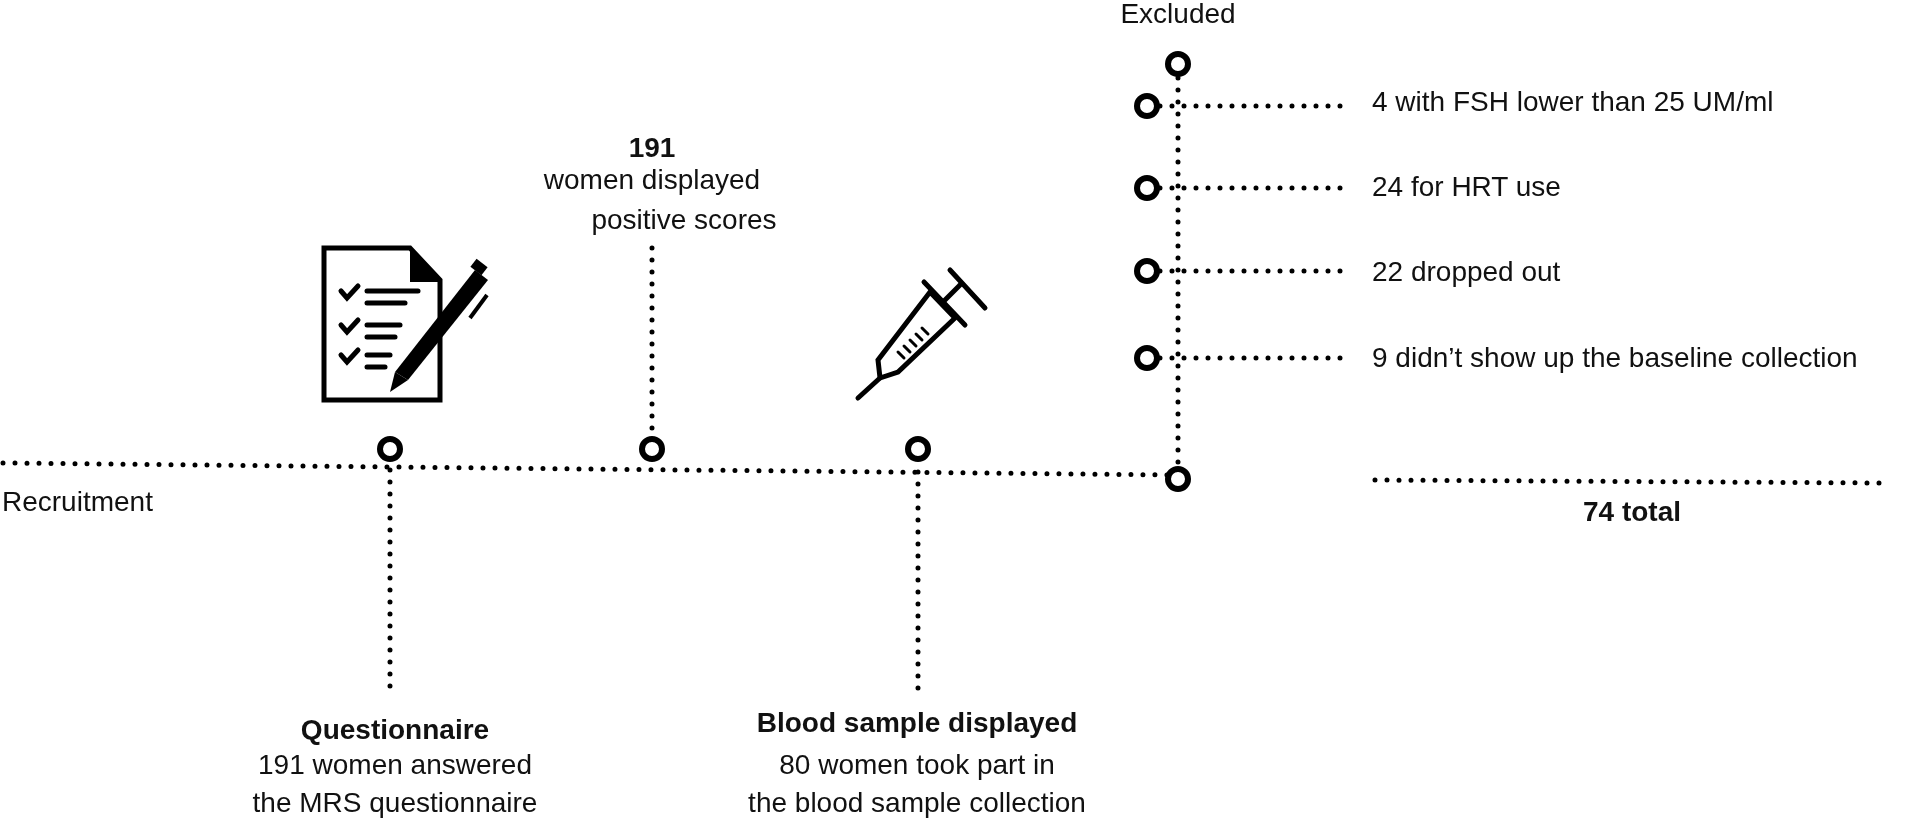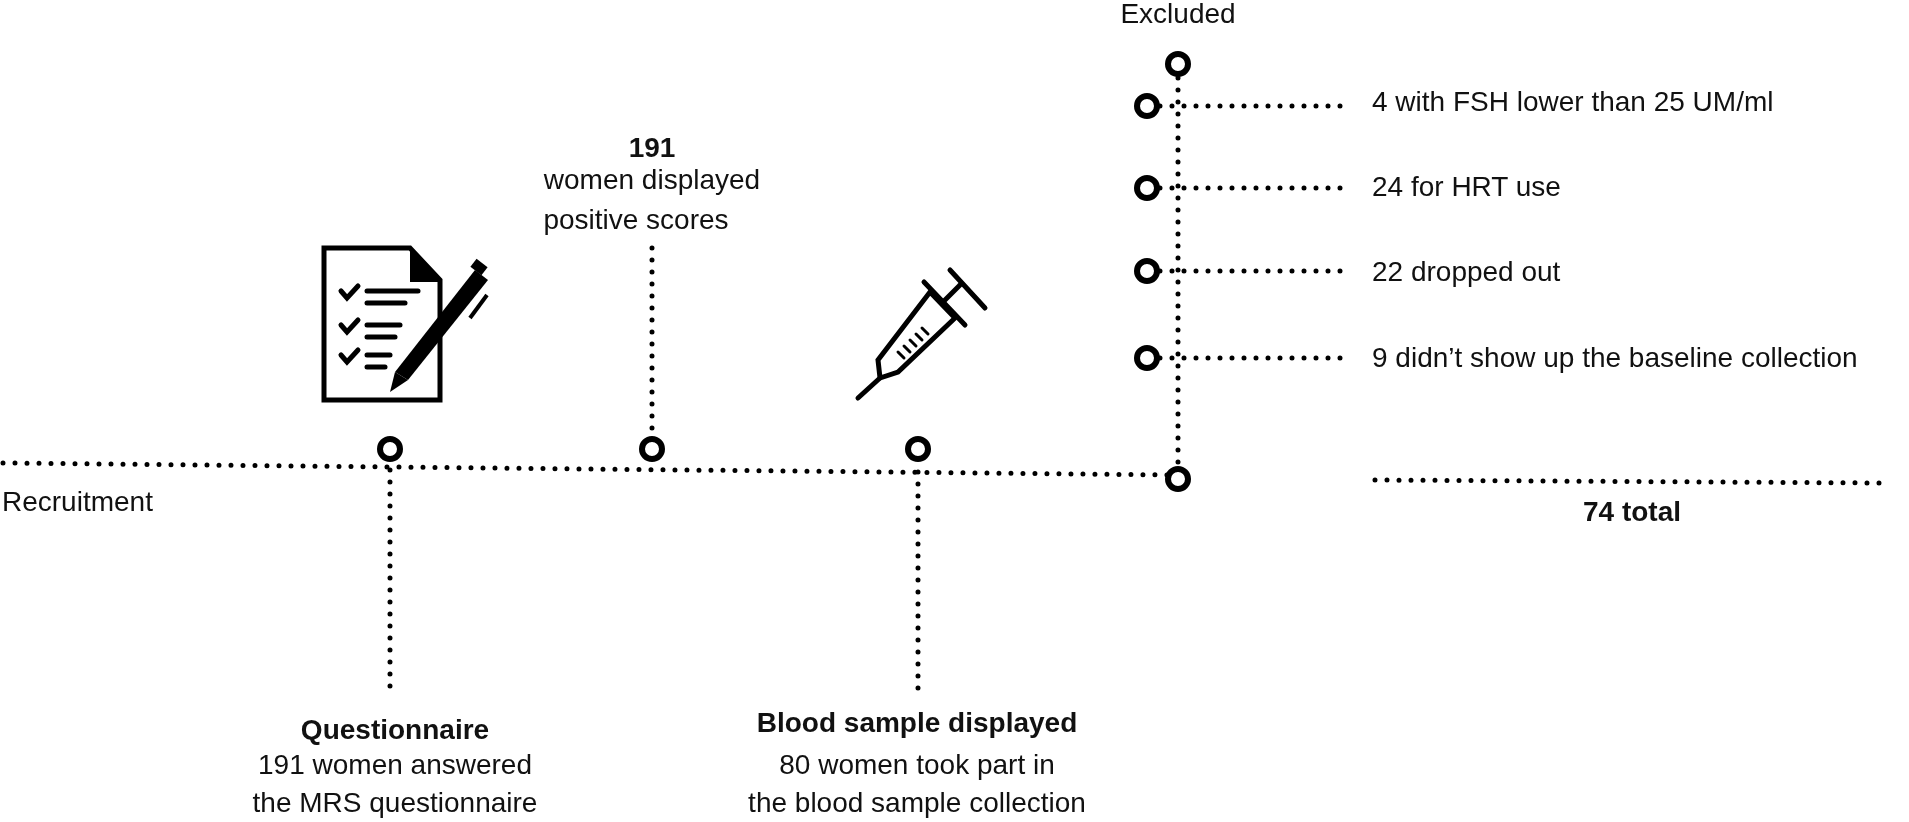--- a/index.html
+++ b/index.html
@@ -80,21 +80,21 @@
       <line x1="916" y1="334" x2="922" y2="340"></line>
       <line x1="922" y1="328" x2="928" y2="334"></line>
     </g>
   </g>
 </svg>
 
 <div class="lbl" style="left:2px; top:482px;">Recruitment</div>
 
 <div class="lbl center bold" style="left:652px; top:120px;margin-top:8px;">191</div>
 <div class="lbl center" style="left:652px; top:160px;">women displayed</div>
-<div class="lbl center" style="left:636px; top:200px;">positive scores</div>
+<div class="lbl center" style="left:684px; top:200px;">positive scores</div>
 
 <div class="lbl center bold" style="left:395px; top:710px;text-align:right;">Questionnaire</div>
 <div class="lbl center" style="left:395px; top:745px;">191 women answered</div>
 <div class="lbl center" style="left:395px; top:783px;">the MRS questionnaire</div>
 
 <div class="lbl center bold" style="left:917px; top:703px;">Blood sample displayed</div>
 <div class="lbl center" style="left:917px; top:745px;">80 women took part in</div>
 <div class="lbl center" style="left:917px; top:783px;">the blood sample collection</div>
 
 <div class="lbl center" style="left:1178px; top:-6px;">Excluded</div>

